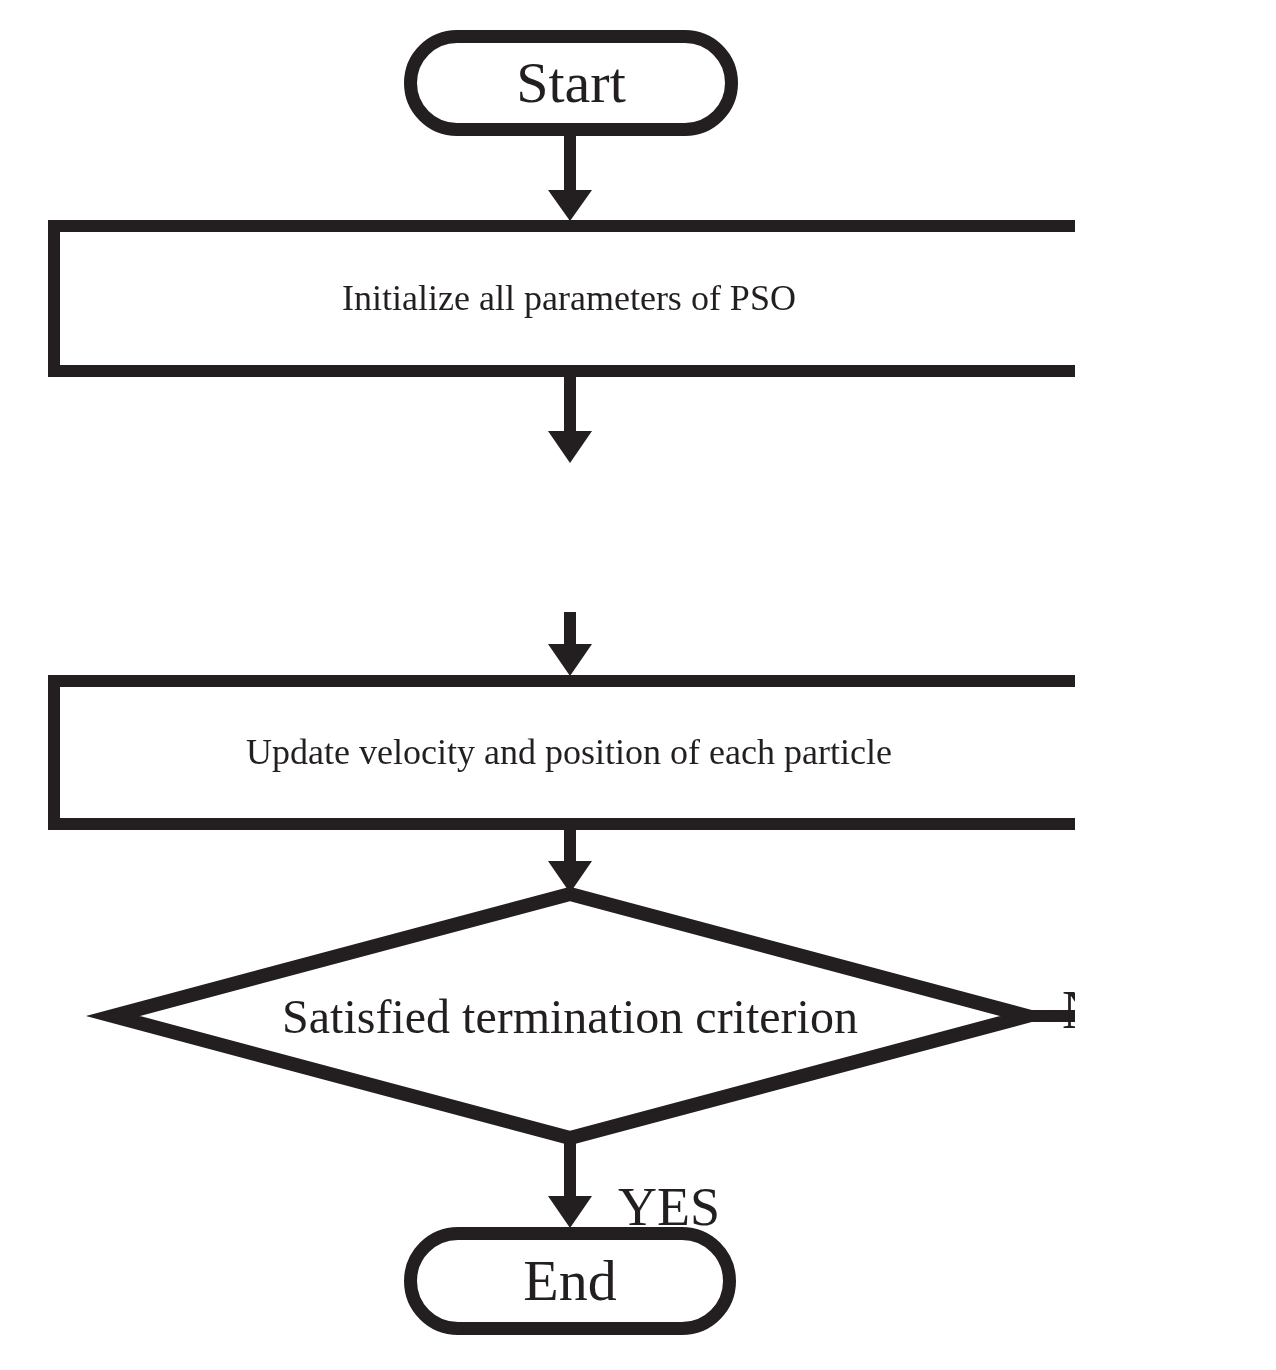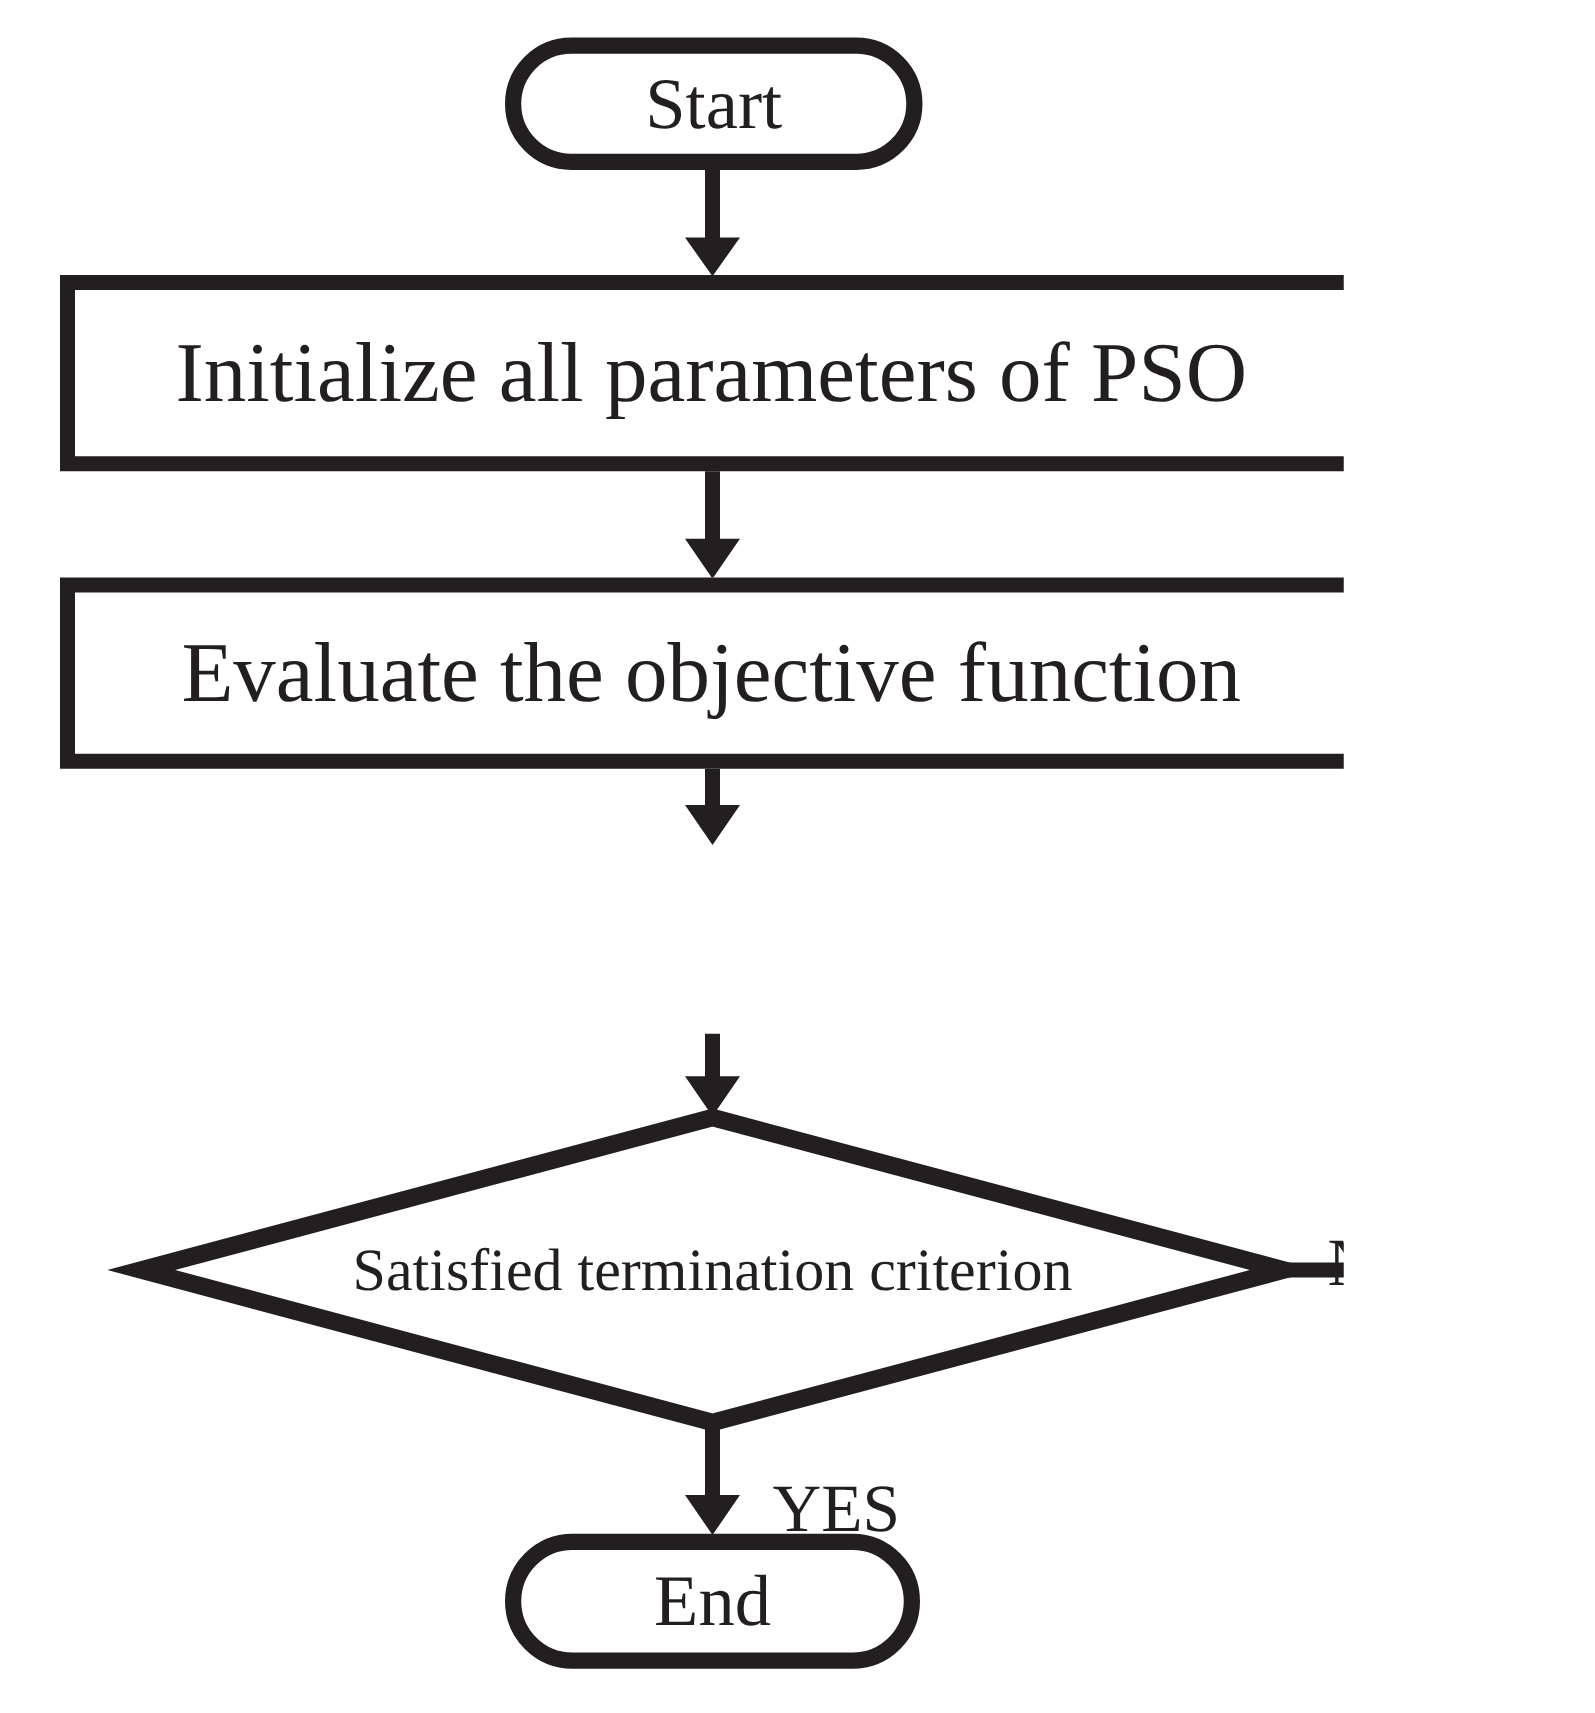--- a/index.html
+++ b/index.html
@@ -11,21 +11,21 @@
     color:#231f20;
     overflow:hidden;
   }
   svg.connectors{position:absolute;left:0;top:0;}
   .node{
     position:absolute;
     box-sizing:border-box;
     display:flex;align-items:center;justify-content:center;
     background:#ffffff;
     border:12px solid #231f20;
-    font-size:68px;
+    font-size:36px;
     text-align:center;
     white-space:nowrap;
     line-height:1.1;
   }
   .terminator{
     border-width:13px;
     border-radius:60px;
     font-size:58px;
   }
   .decision-label{
@@ -83,24 +83,24 @@
   </svg>
 
   <div class="node terminator" style="left:404px;top:30px;width:334px;height:106px;">
     <span>Start</span>
   </div>
 
   <div class="node" style="left:48px;top:220px;width:1042px;height:157px;">
     <span>Initialize all parameters of PSO</span>
   </div>
 
-  <div class="node" style="left:48px;top:462px;width:1042px;height:153px;">
-    <span>Evaluate the objective function</span>
+
+  <div class="node" style="left:48px;top:675px;width:1042px;height:155px;">
+    <span>Update velocity and position of each particle</span>
   </div>
-
 
   <div class="decision-label" style="left:113px;top:894px;width:914px;height:244px;">
     <span>Satisfied termination criterion</span>
   </div>
 
   <div class="node terminator" style="left:404px;top:1227px;width:332px;height:108px;">
     <span>End</span>
   </div>
 
   <div class="edge-label" style="left:1062px;top:963px;margin-top:20px;">NO</div>

